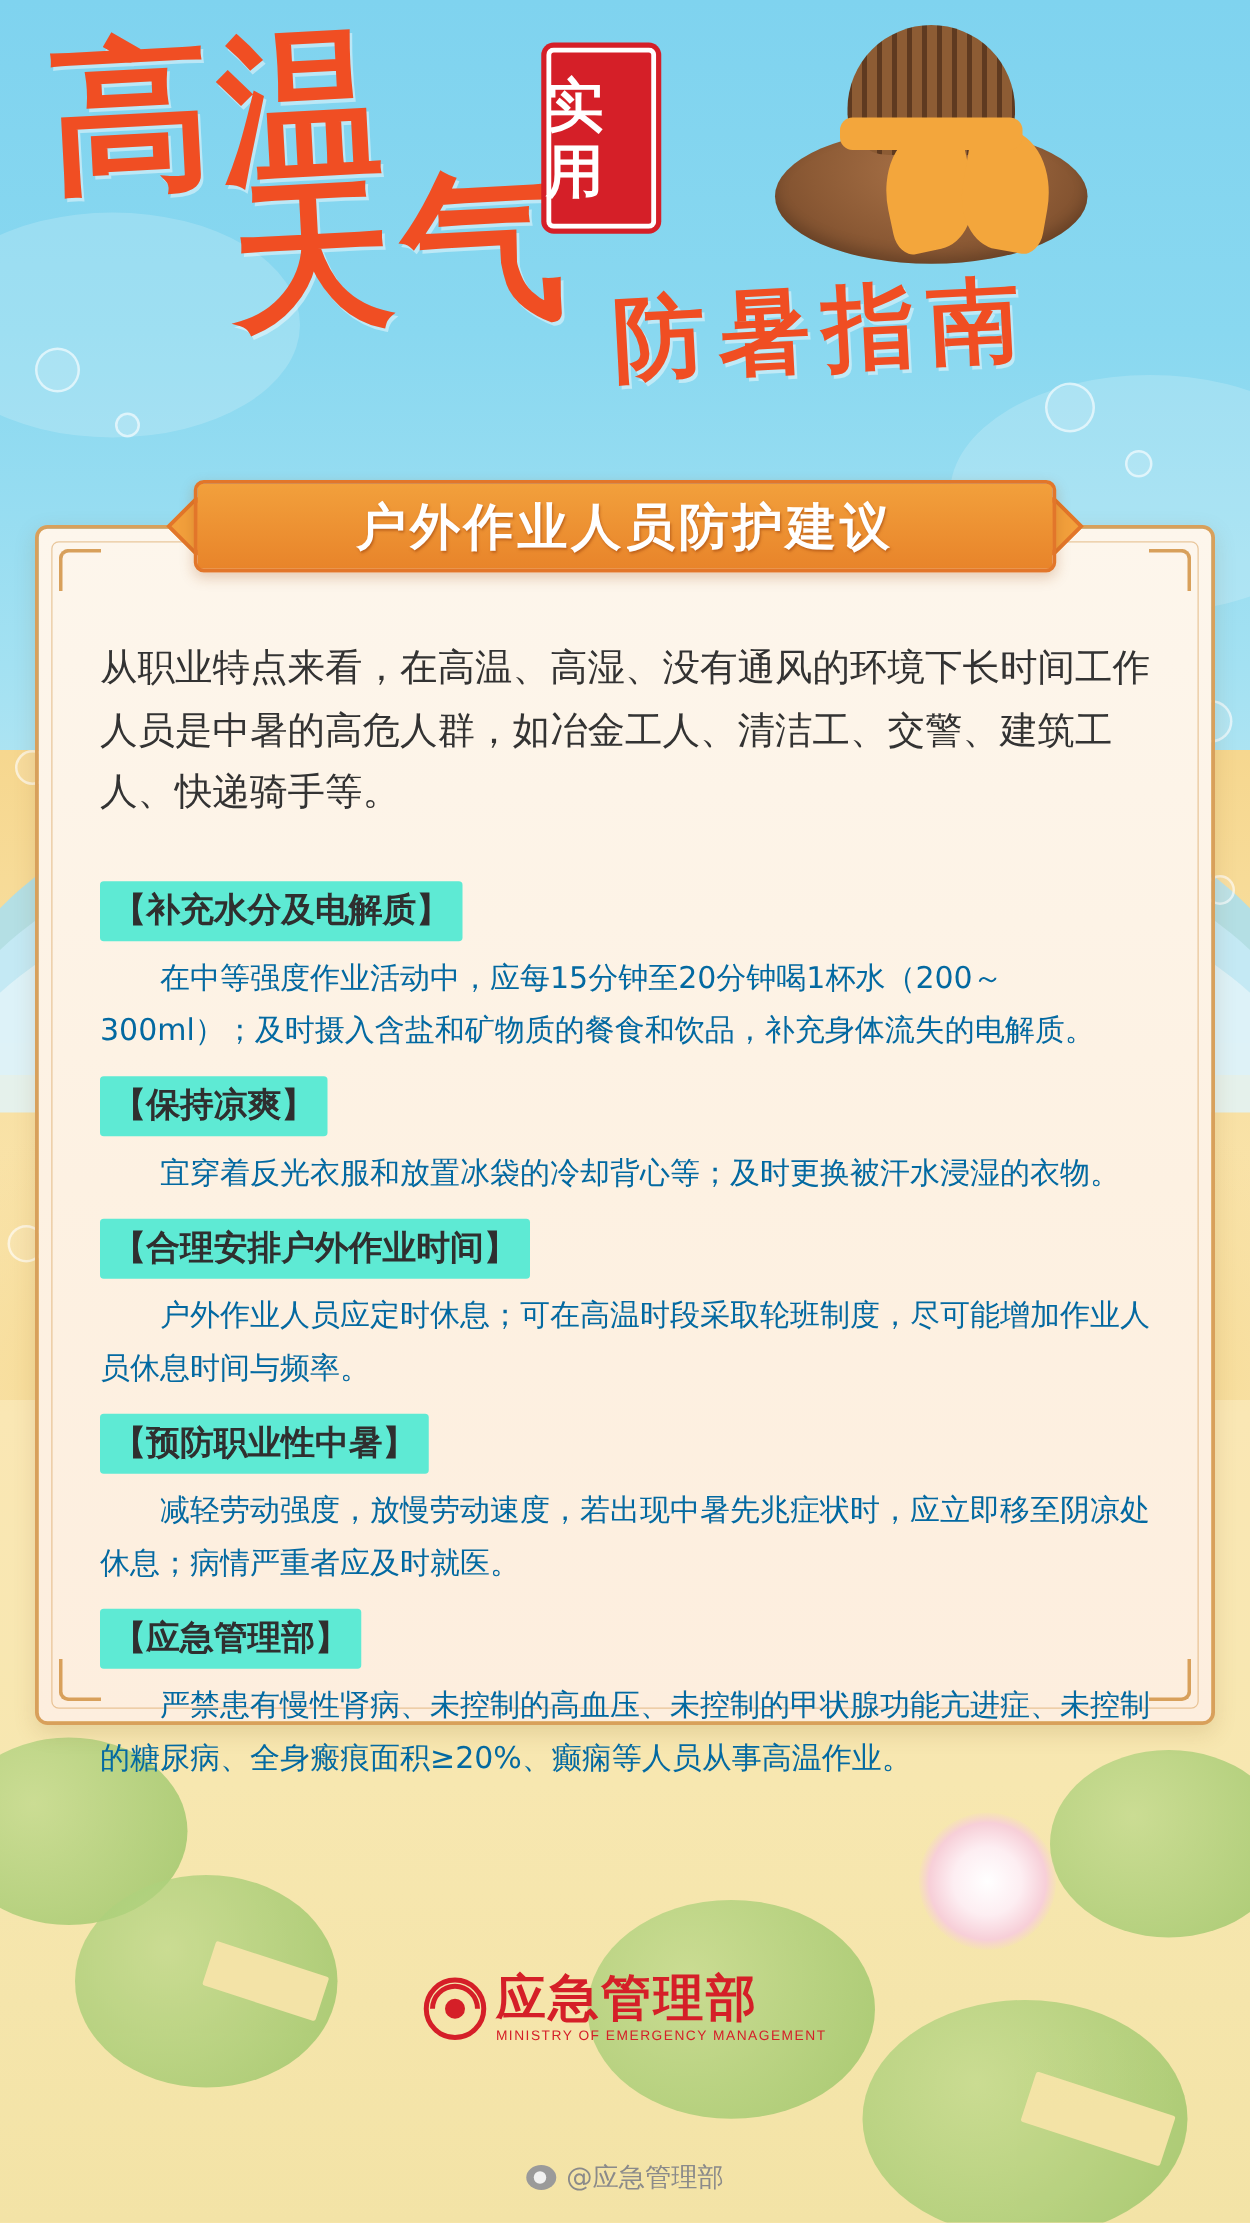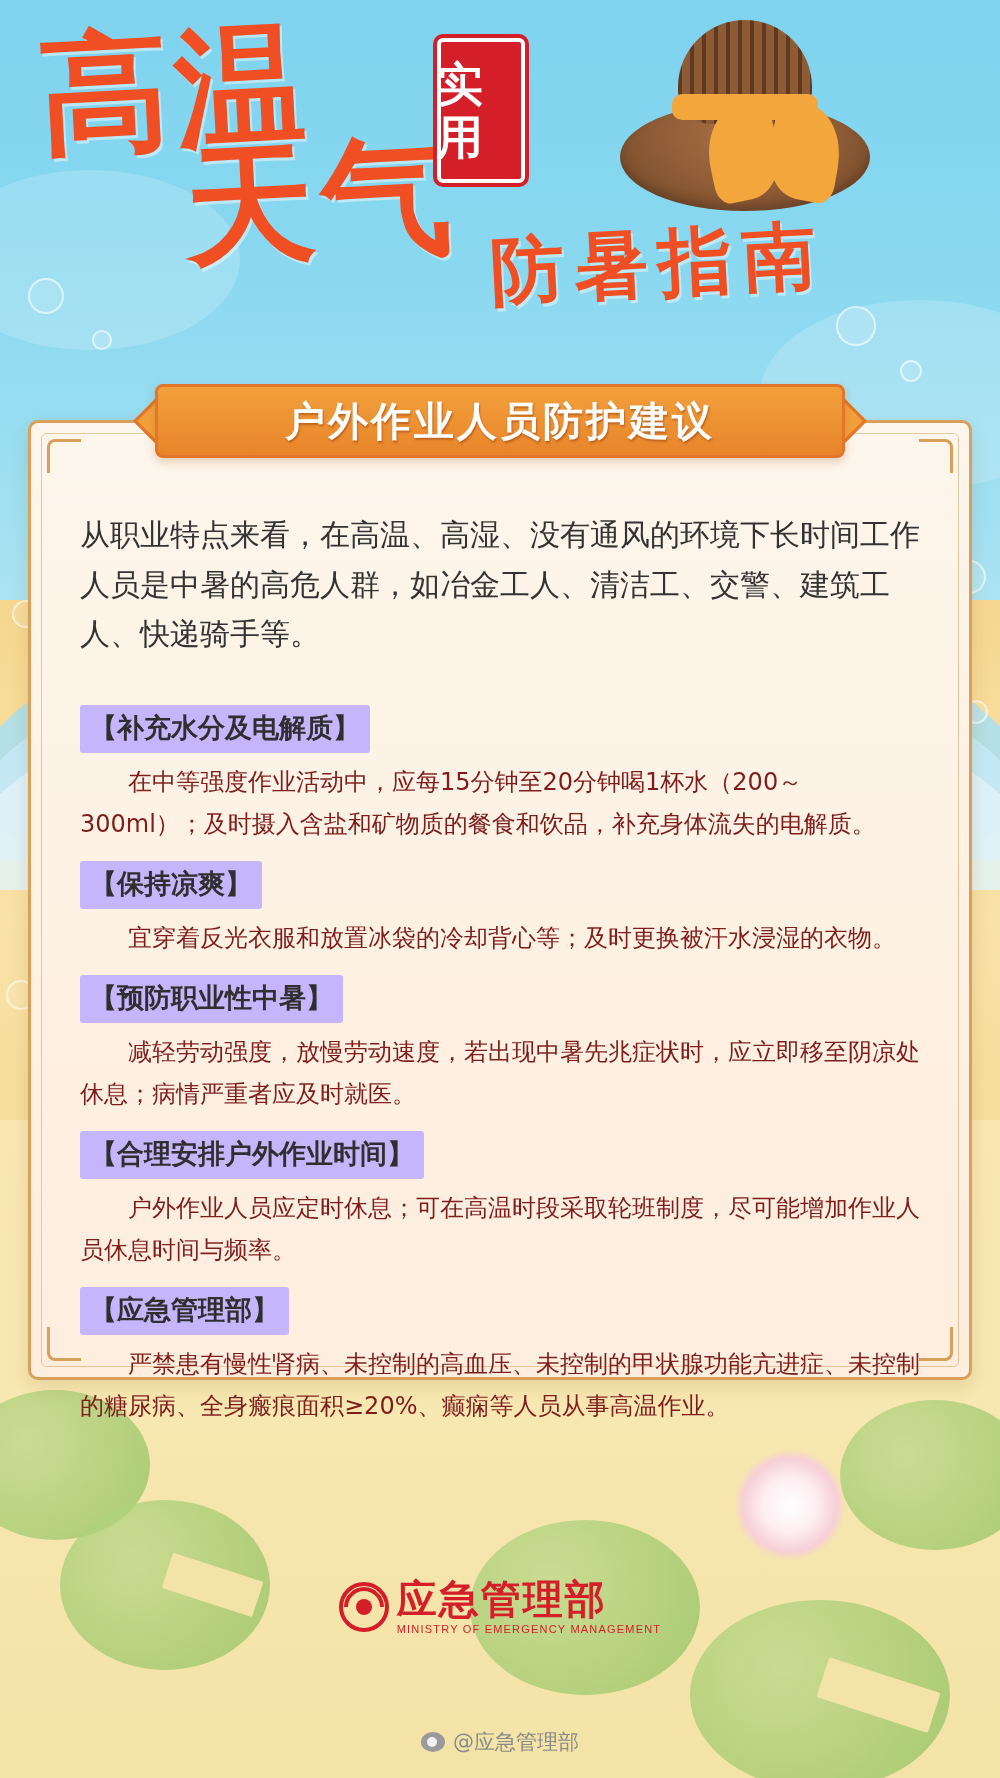--- a/index.html
+++ b/index.html
@@ -231,32 +231,32 @@
   }
   .intro {
     font-size: 30px;
     line-height: 1.65;
     color: #333;
     margin-bottom: 36px;
   }
   .section { margin-bottom: 6px; }
   .sec-title {
     display: inline-block;
-    background: #c4b5fd;
+    background: #5eead4;
     color: #2f2f2f;
     font-size: 27px;
     font-weight: bold;
     padding: 5px 10px 7px 10px;
     border-radius: 3px;
     margin: 10px 0 8px 0;
   }
   .sec-body {
     font-size: 24px;
     line-height: 1.75;
-    color: #7f1d1d;
+    color: #0369a1;
     text-indent: 2em;
   }
 
   
   .footer {
     position: absolute;
     left: 0; right: 0; bottom: 0;
     height: 380px;
   }
   .logo-row {
@@ -402,27 +402,27 @@
       <div class="sec-title">【补充水分及电解质】</div>
       <div class="sec-body">在中等强度作业活动中，应每15分钟至20分钟喝1杯水（200～300ml）；及时摄入含盐和矿物质的餐食和饮品，补充身体流失的电解质。</div>
     </div>
 
     <div class="section">
       <div class="sec-title">【保持凉爽】</div>
       <div class="sec-body">宜穿着反光衣服和放置冰袋的冷却背心等；及时更换被汗水浸湿的衣物。</div>
     </div>
 
     <div class="section">
+      <div class="sec-title">【合理安排户外作业时间】</div>
+      <div class="sec-body">户外作业人员应定时休息；可在高温时段采取轮班制度，尽可能增加作业人员休息时间与频率。</div>
+    </div>
+
+    <div class="section">
       <div class="sec-title">【预防职业性中暑】</div>
       <div class="sec-body">减轻劳动强度，放慢劳动速度，若出现中暑先兆症状时，应立即移至阴凉处休息；病情严重者应及时就医。</div>
-    </div>
-
-    <div class="section">
-      <div class="sec-title">【合理安排户外作业时间】</div>
-      <div class="sec-body">户外作业人员应定时休息；可在高温时段采取轮班制度，尽可能增加作业人员休息时间与频率。</div>
     </div>
 
     <div class="section">
       <div class="sec-title">【应急管理部】</div>
       <div class="sec-body">严禁患有慢性肾病、未控制的高血压、未控制的甲状腺功能亢进症、未控制的糖尿病、全身瘢痕面积≥20%、癫痫等人员从事高温作业。</div>
     </div>
   </div>
 
   <div class="footer">
     <div class="logo-row">

